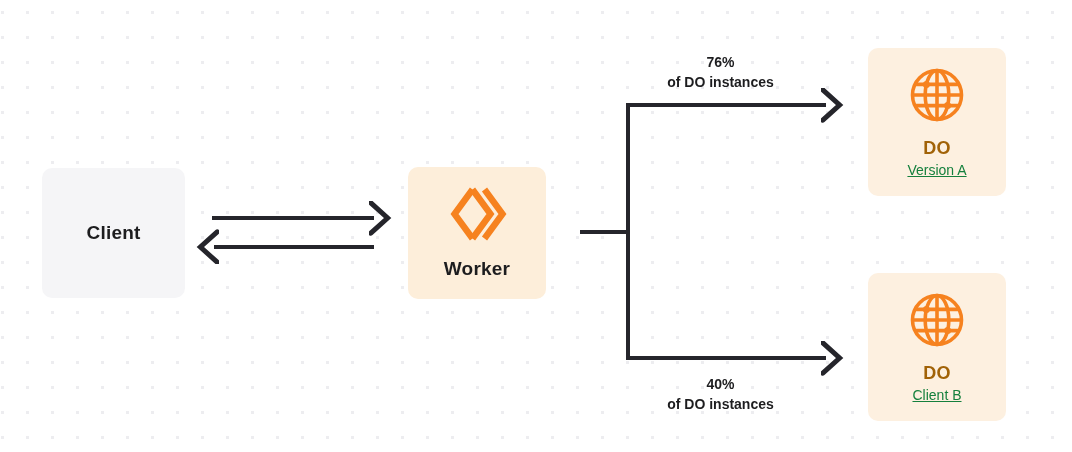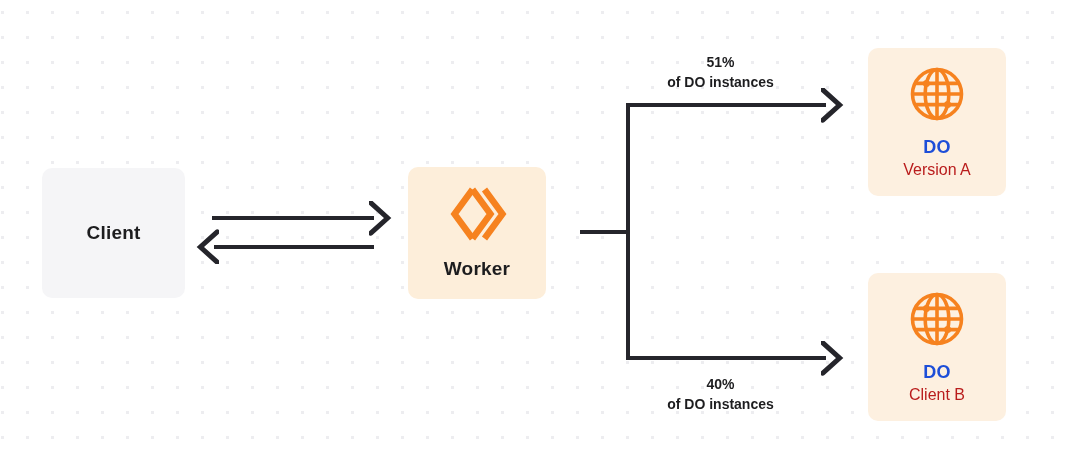--- a/index.html
+++ b/index.html
@@ -70,29 +70,30 @@
     width: 138px;
     height: 148px;
     background-color: #fdf0e0;
   }
   .node-do-a { top: 48px; }
   .node-do-b { top: 273px; }
 
   .node-do .node-title {
     font-size: 18px;
     font-weight: bold;
-    color: #1d4ed8;
+    color: #a16207;
     margin-top: 14px;
     letter-spacing: 0.3px;
   }
   .node-do .node-sub {
-    font-size: 16px;
+    font-size: 14px;
     font-weight: normal;
-    color: #b91c1c;
+    color: #15803d;
     margin-top: 3px;
+    text-decoration: underline;
   }
 
   .icon-wrap {
     display: flex;
     align-items: center;
     justify-content: center;
     line-height: 0;
   }
 
   
@@ -204,21 +205,21 @@
         </g>
         <circle cx="18.4" cy="18.4" r="3.5" fill="#f6821f"></circle>
         <circle cx="39.6" cy="39.6" r="3.5" fill="#f6821f"></circle>
       </svg>
     </span>
     <span class="node-title">DO</span>
     <span class="node-sub">Client B</span>
   </div>
 
   <div class="edge-label edge-label-top">
-    <span class="lbl-pct">51%</span>
+    <span class="lbl-pct">76%</span>
     <span class="lbl-desc">of DO instances</span>
   </div>
 
   <div class="edge-label edge-label-bottom">
     <span class="lbl-pct">40%</span>
     <span class="lbl-desc">of DO instances</span>
   </div>
 
 </div>
 

